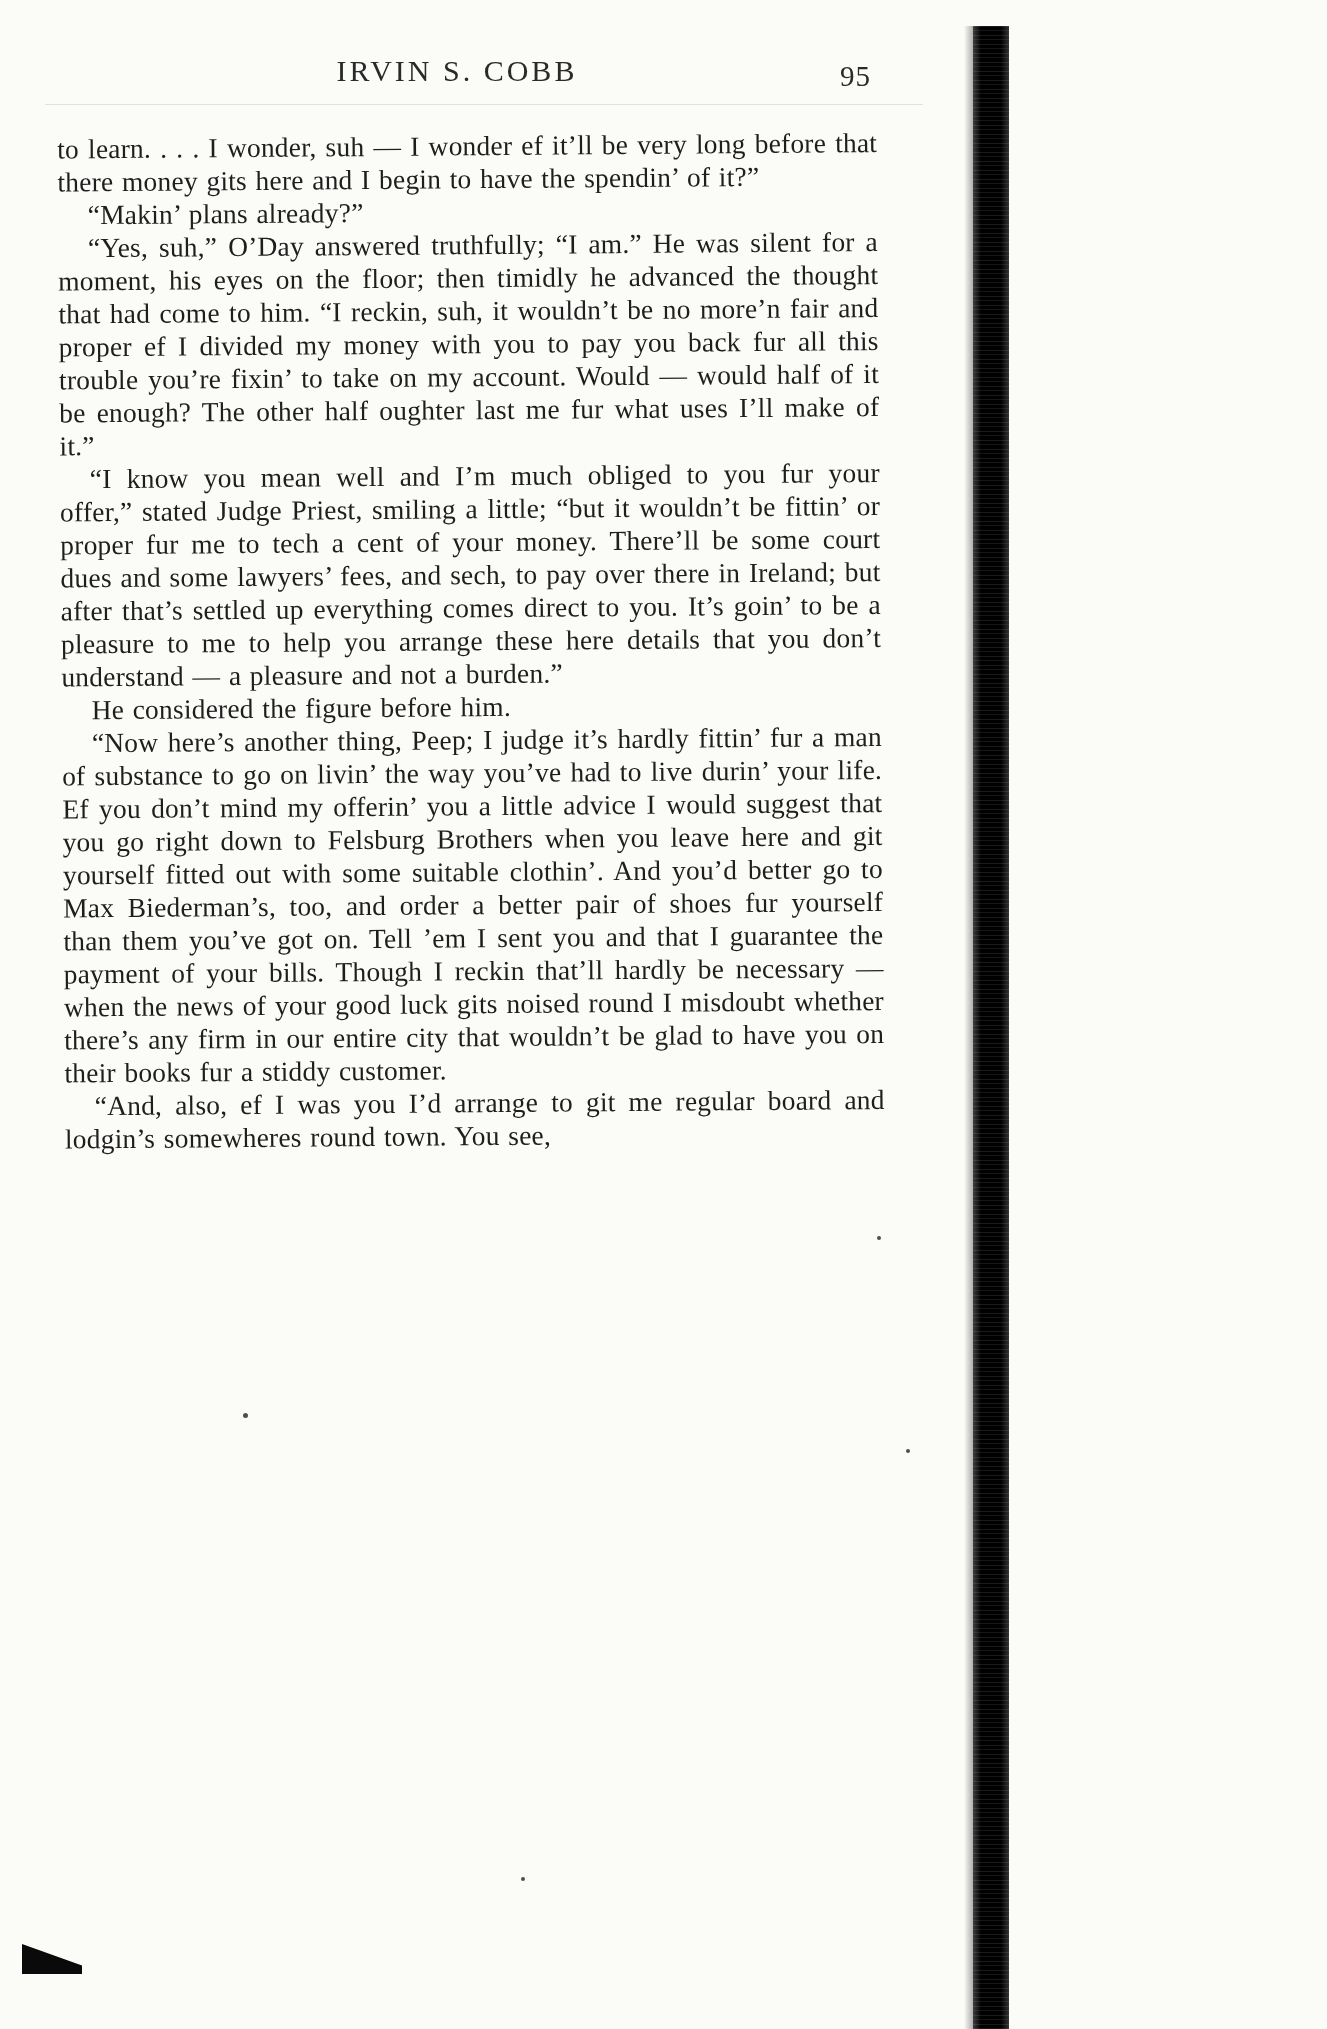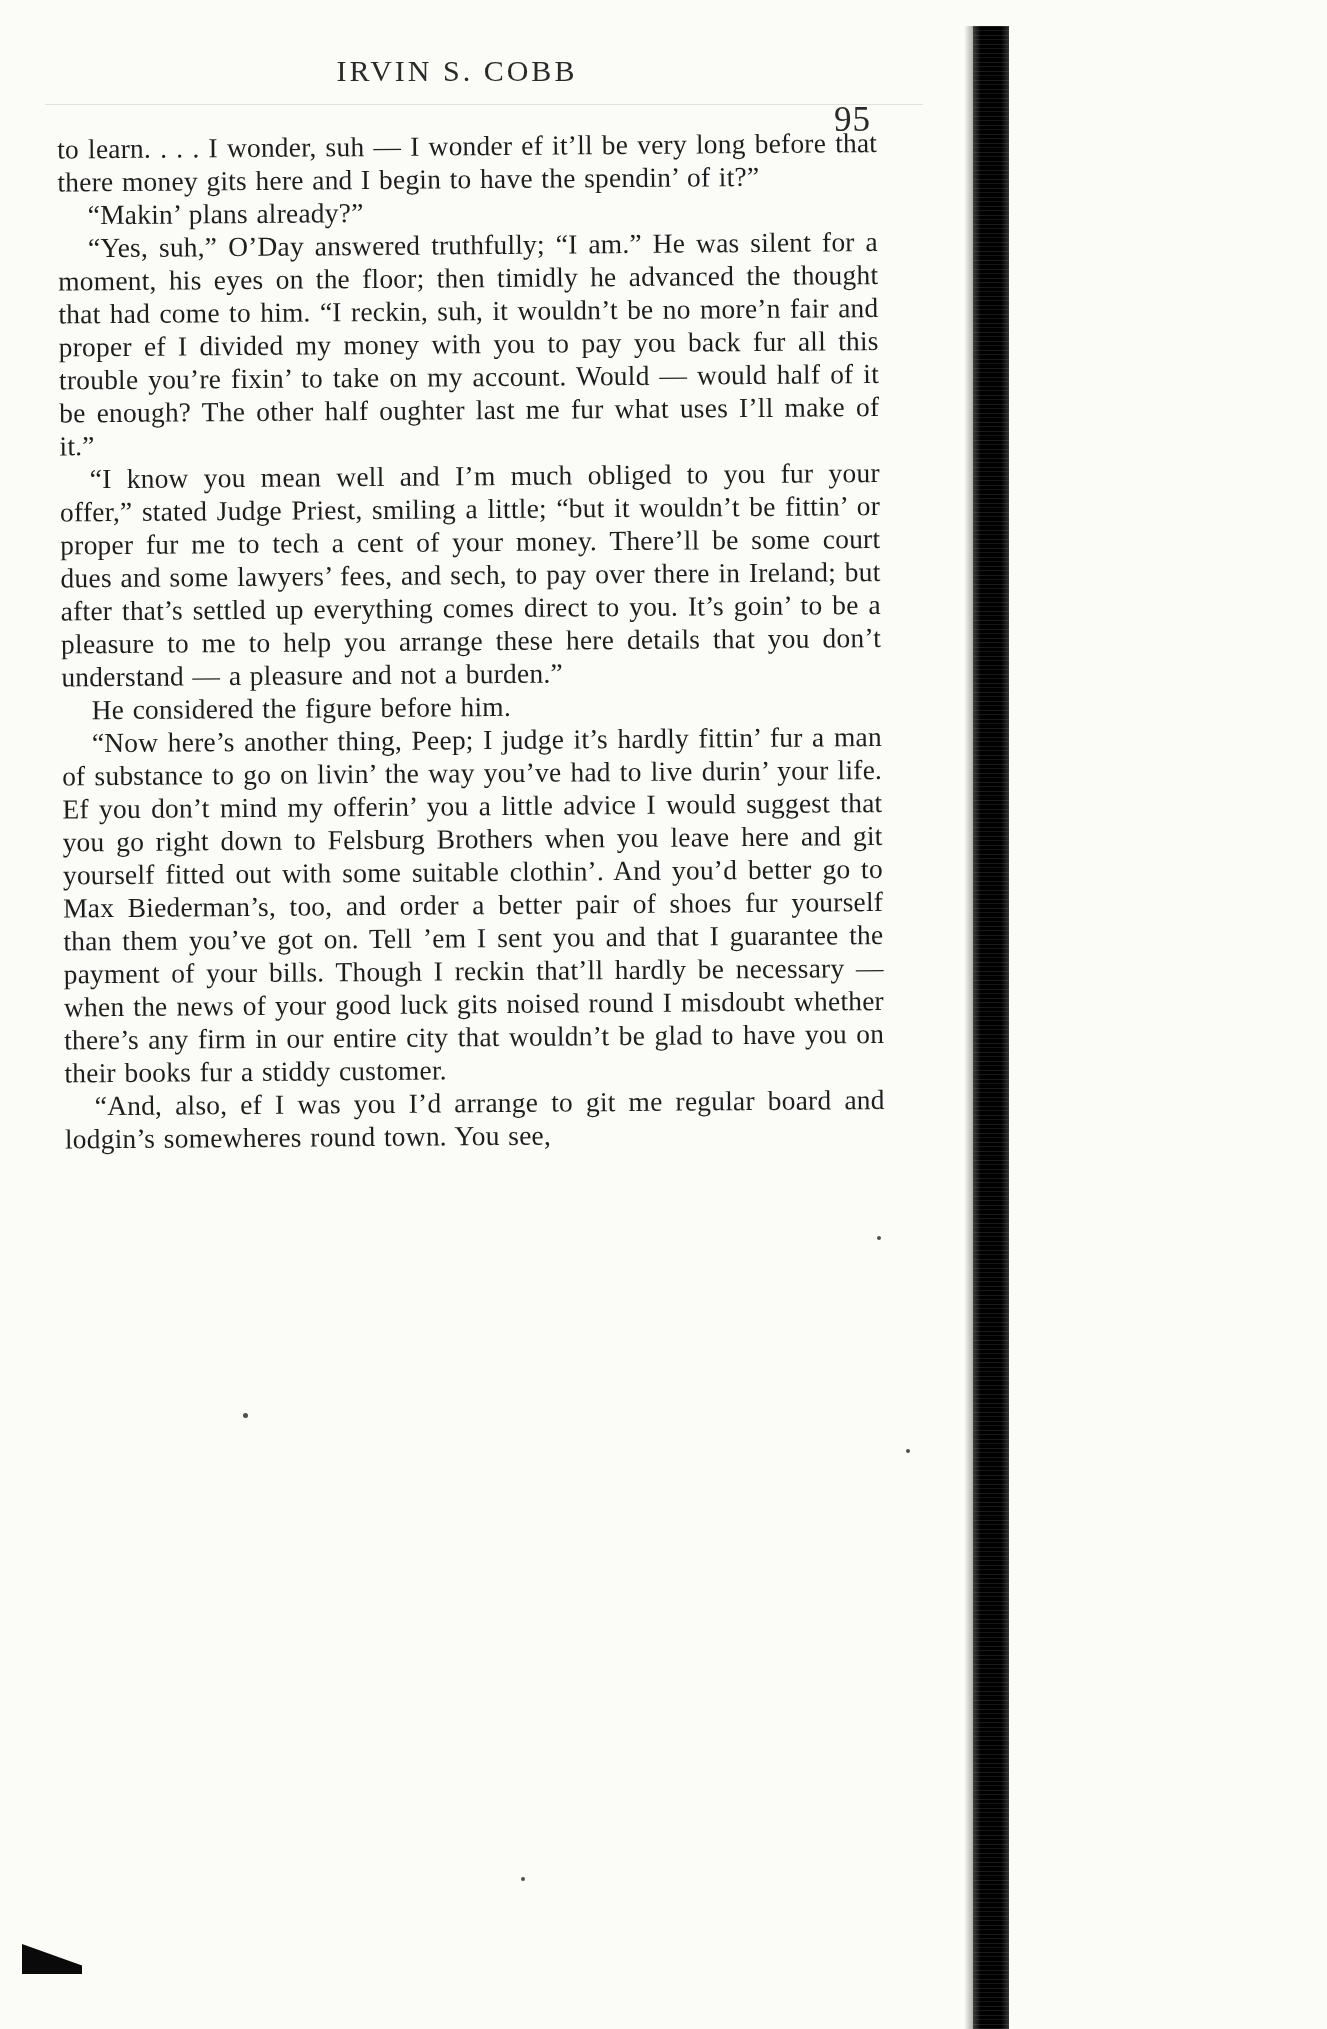--- a/index.html
+++ b/index.html
@@ -32,23 +32,22 @@
     margin-left: 60px;
     text-align: center;
     font-size: 30px;
     letter-spacing: 3px;
     white-space: nowrap;
   }
   .page-number {
     position: absolute;
     right: 6px;
     top: 6px;
-    font-size: 35px;
+    font-size: 29px;
     letter-spacing: 1px;
-    margin-top: 40px;
   }
   .header-rule {
     position: absolute;
     left: -12px;
     right: -46px;
     top: 50px;
     height: 1px;
     background: rgba(0,0,0,0.10);
   }
 

